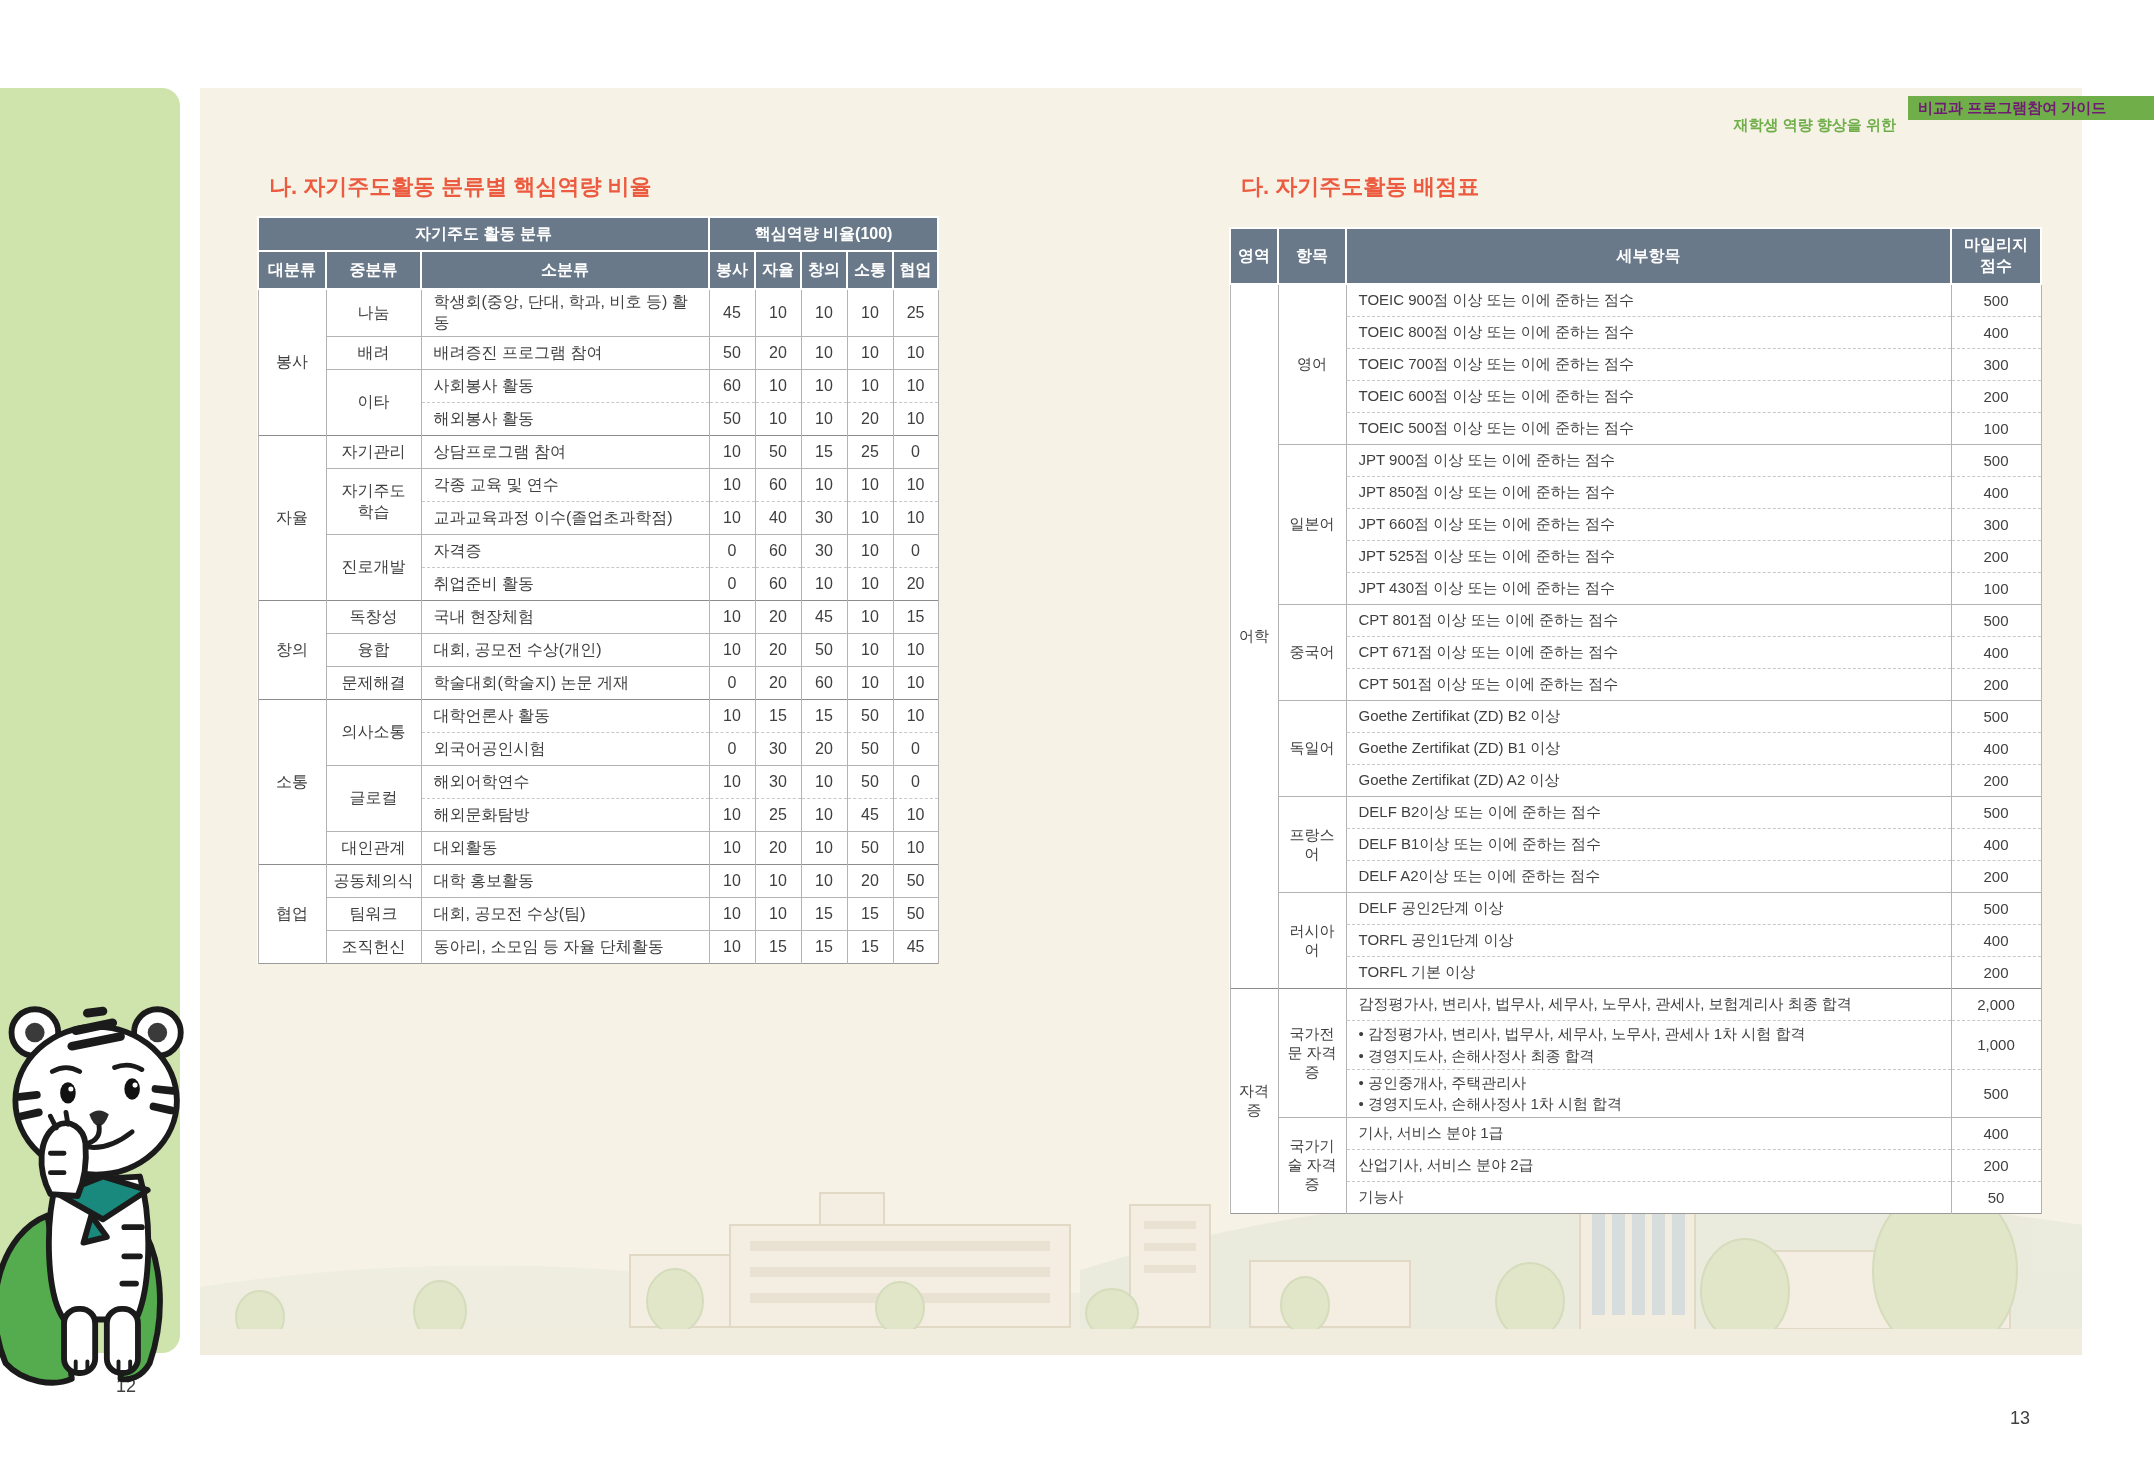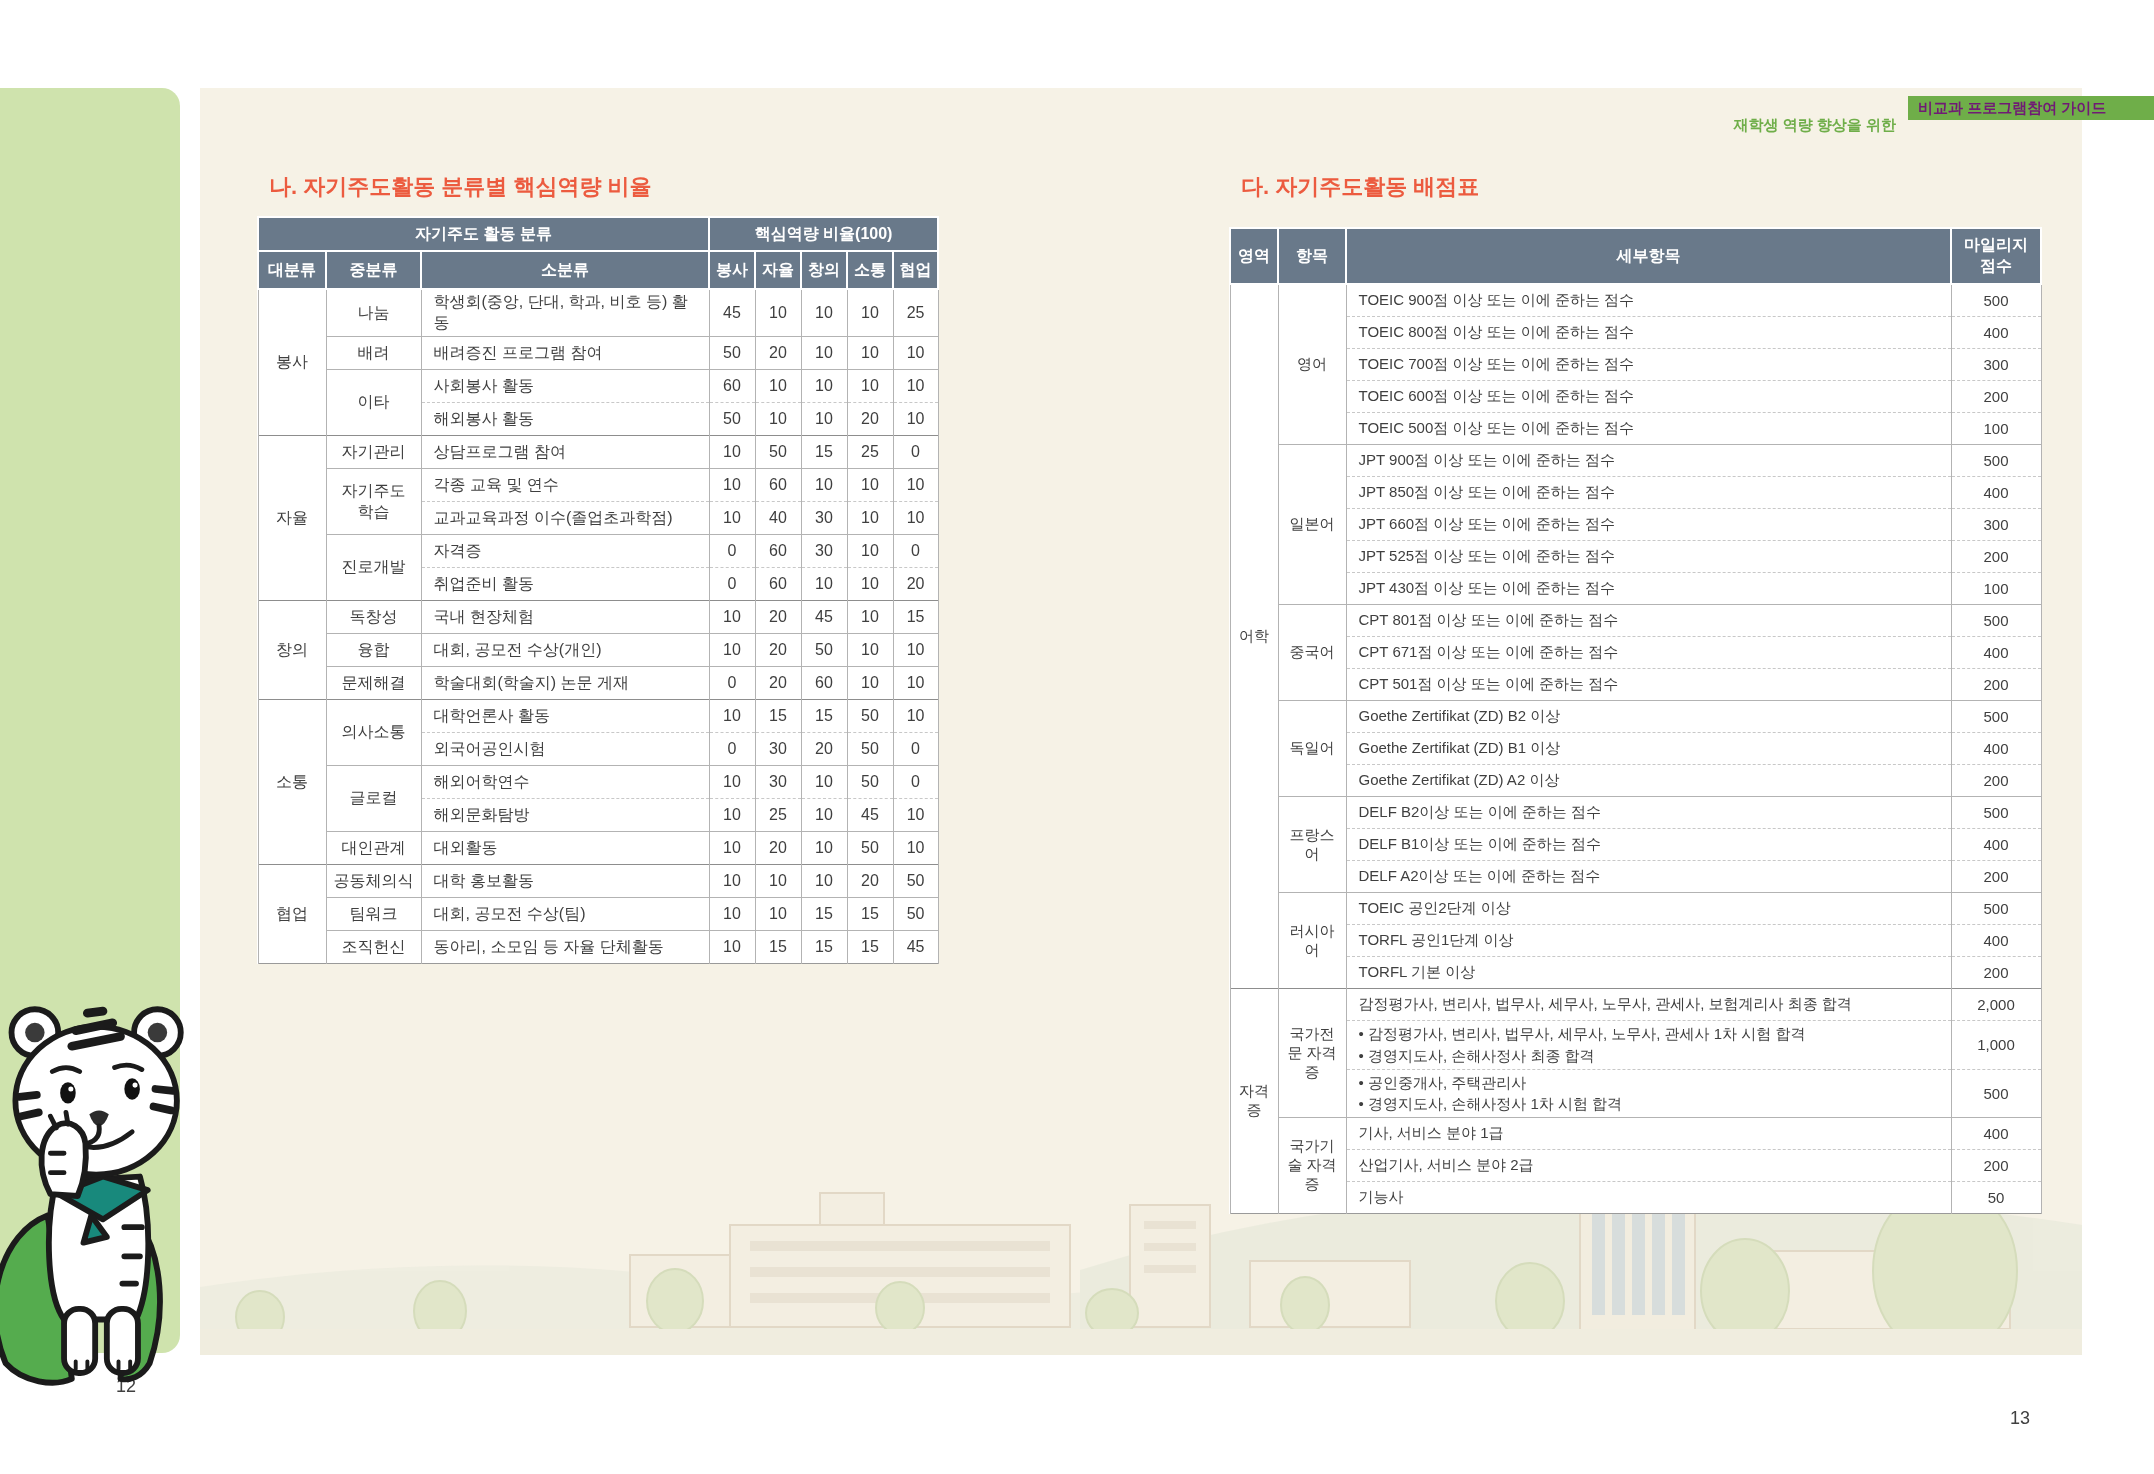--- a/index.html
+++ b/index.html
@@ -422,21 +422,21 @@
         <tr class="sep-dashed">
           <td class="detail">DELF B1이상 또는 이에 준하는 점수</td>
           <td class="score">400</td>
         </tr>
         <tr class="sep-dashed">
           <td class="detail">DELF A2이상 또는 이에 준하는 점수</td>
           <td class="score">200</td>
         </tr>
         <tr class="sep-solid">
           <td rowspan="3" class="mid">러시아어</td>
-          <td class="detail">TOEIC 공인2단계 이상</td>
+          <td class="detail">DELF 공인2단계 이상</td>
           <td class="score">500</td>
         </tr>
         <tr class="sep-dashed">
           <td class="detail">TORFL 공인1단계 이상</td>
           <td class="score">400</td>
         </tr>
         <tr class="sep-dashed">
           <td class="detail">TORFL 기본 이상</td>
           <td class="score">200</td>
         </tr>

